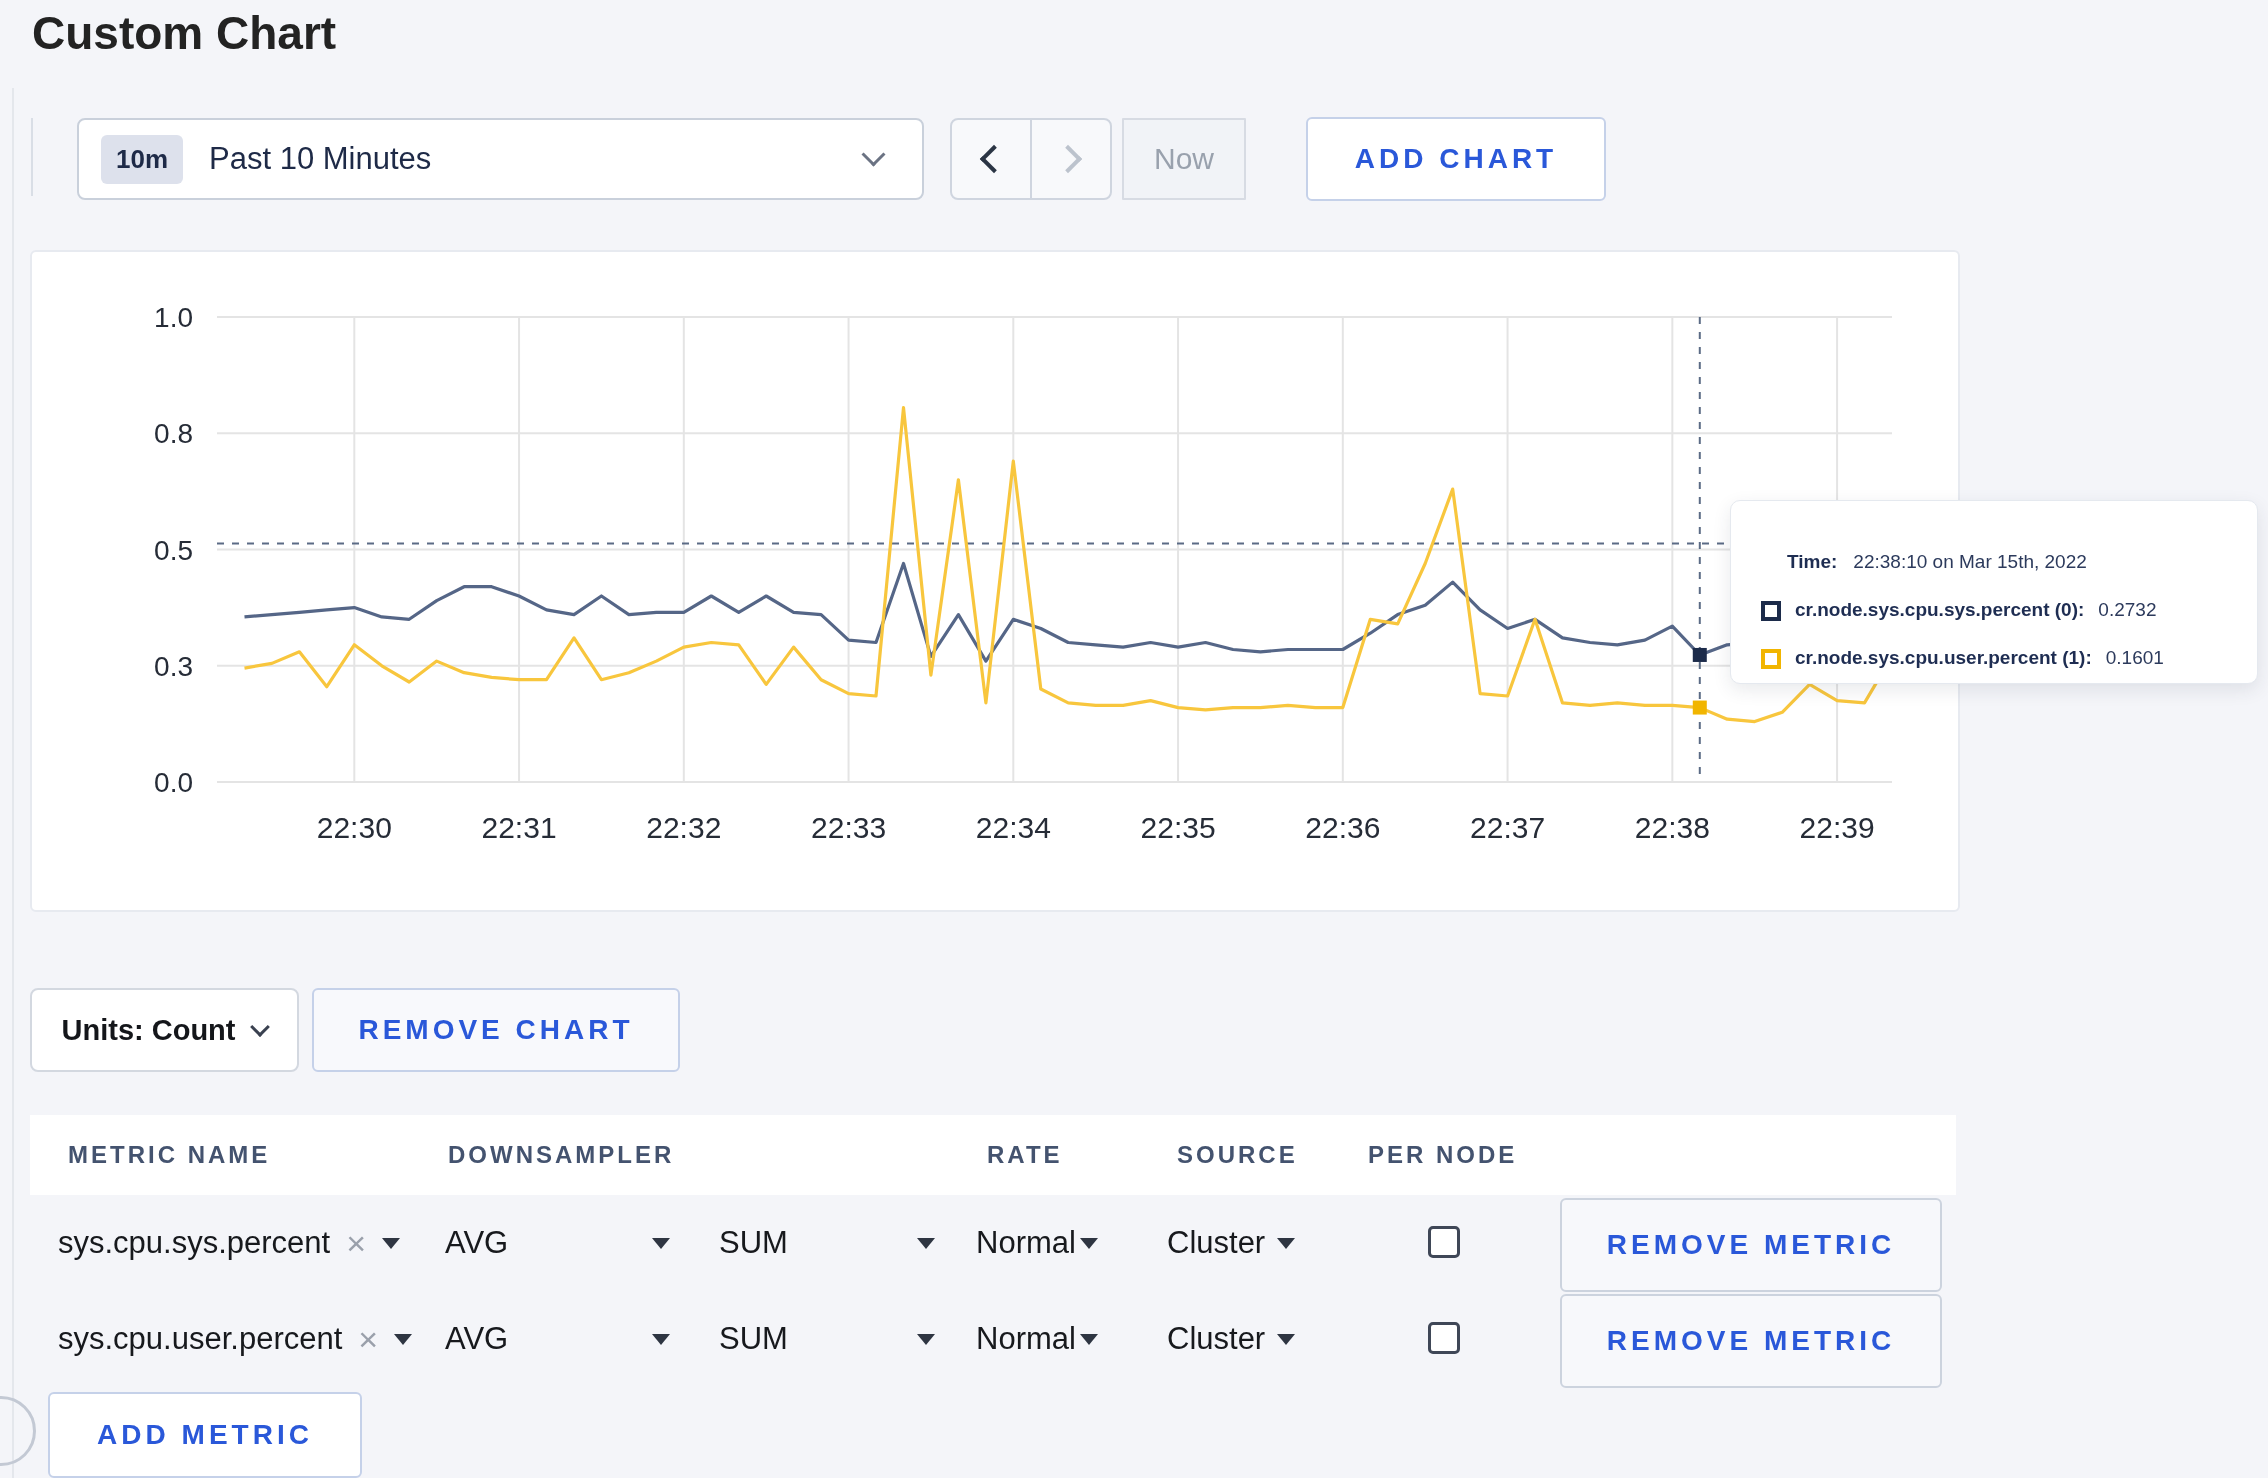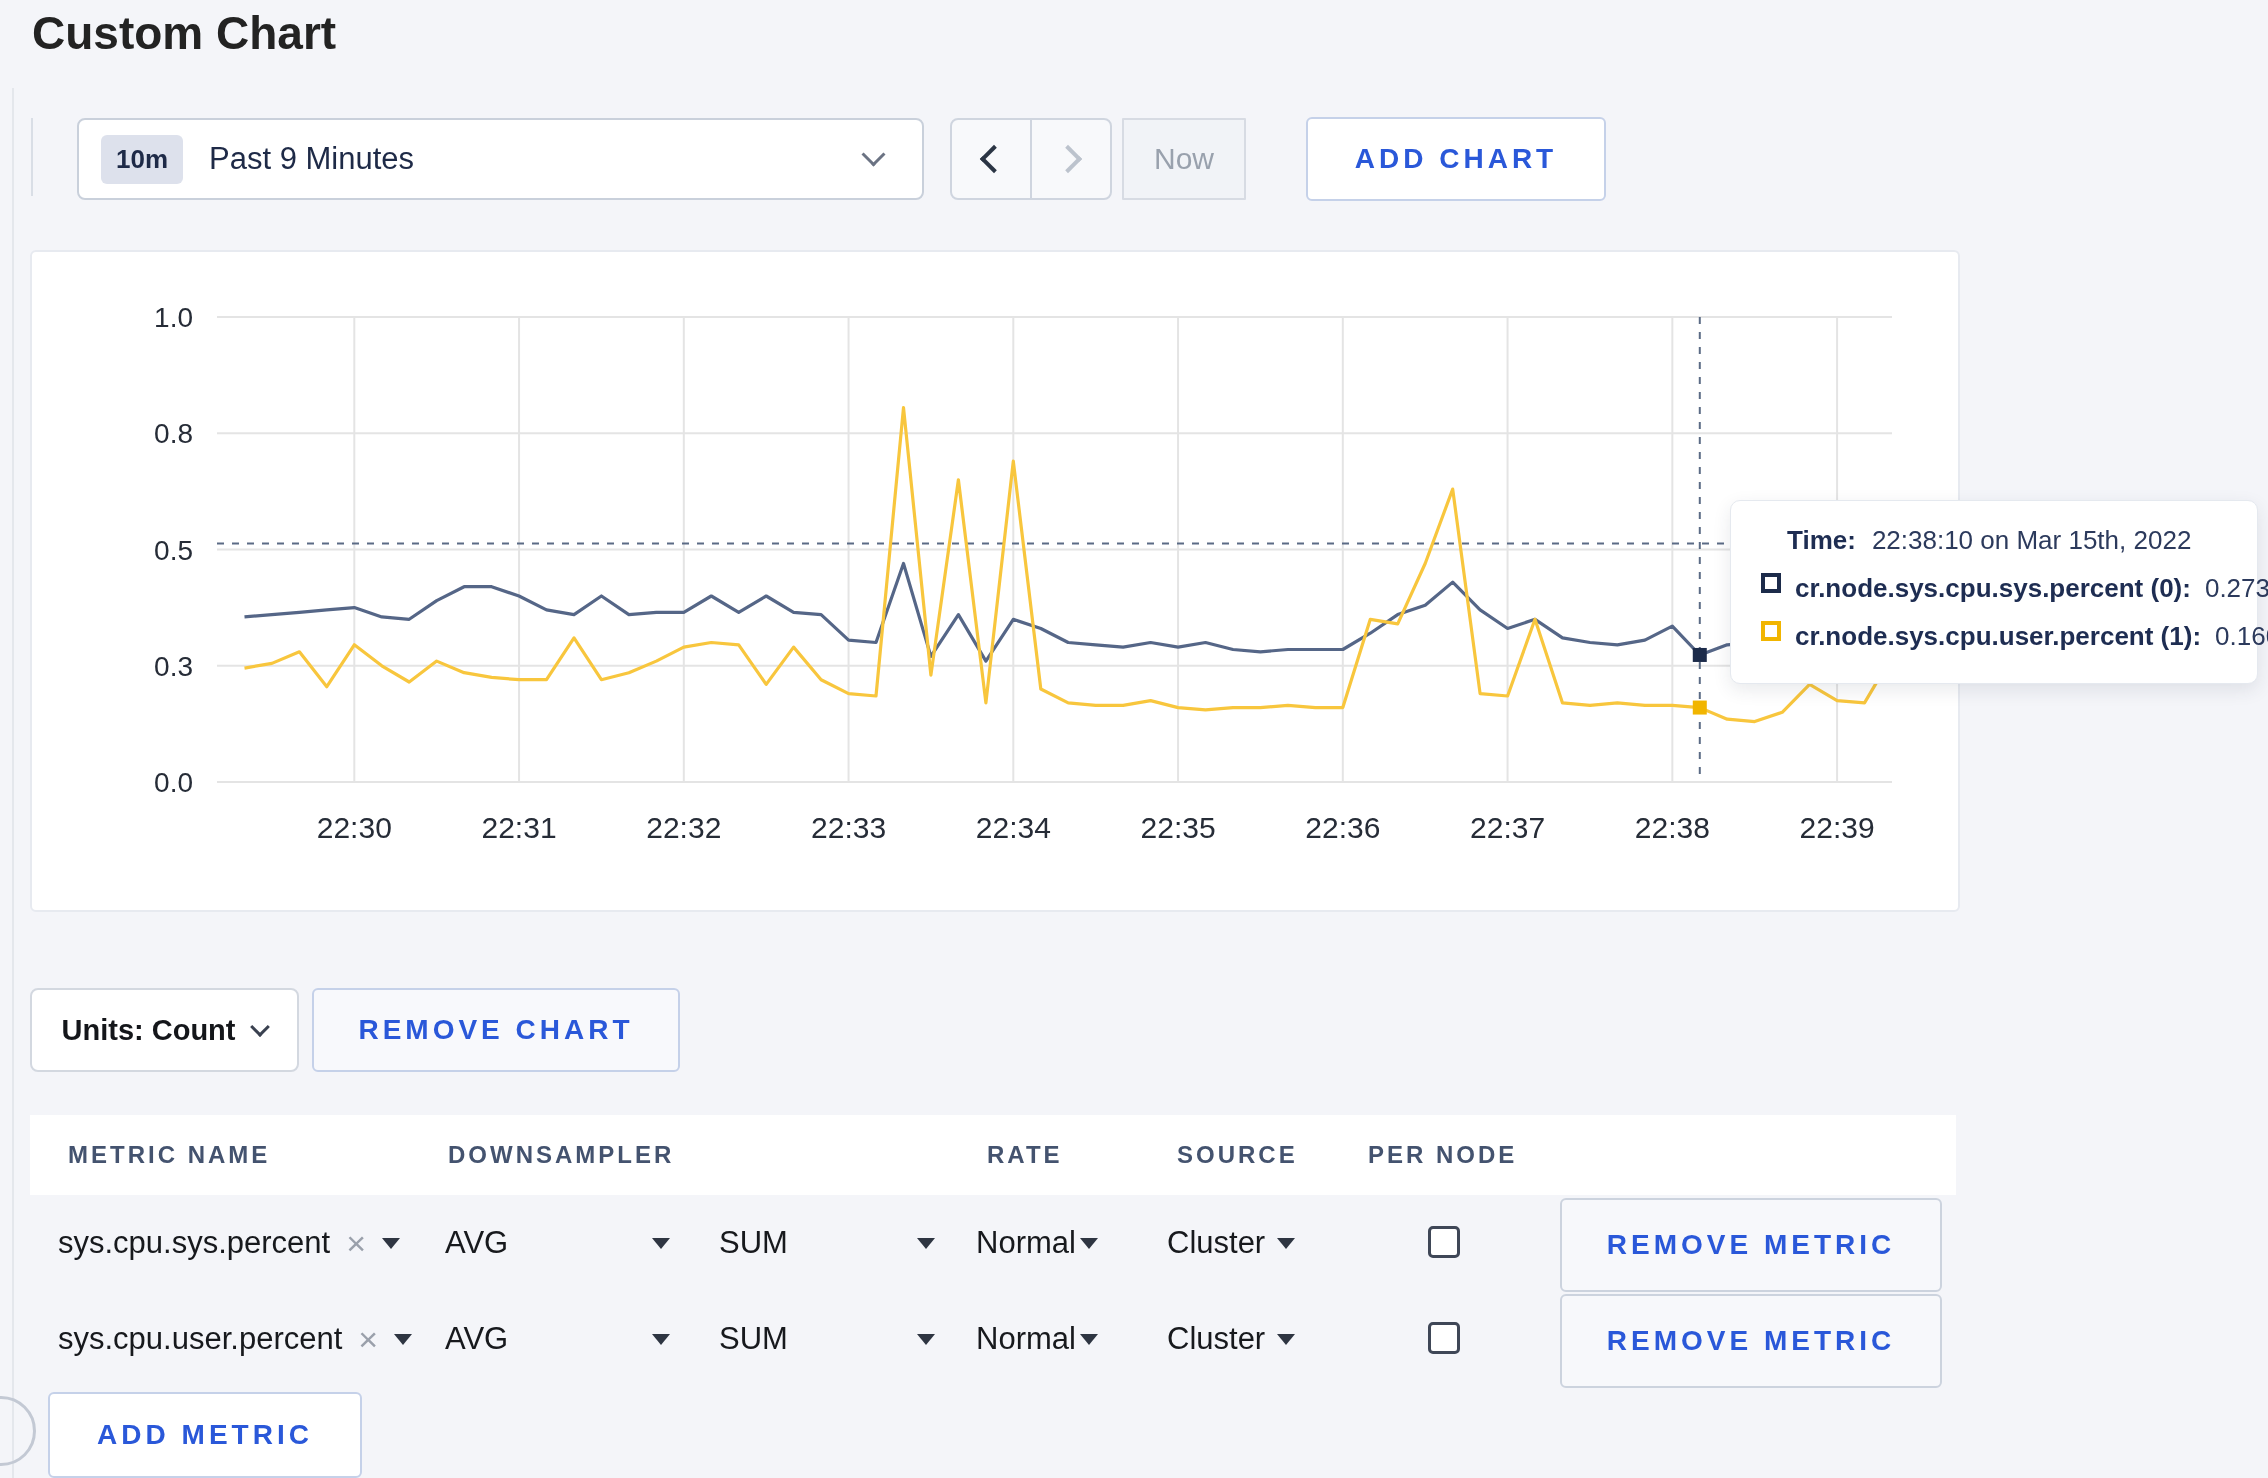--- a/index.html
+++ b/index.html
@@ -29,21 +29,21 @@
   .chev-right{display:inline-block;width:16px;height:16px;border-right:4px solid #bcc3cd;border-top:4px solid #bcc3cd;transform:rotate(45deg);margin-right:6px;}
   .now-btn{left:1122px;top:118px;width:120px;height:78px;border:2px solid #d7dbe3;border-radius:1px;background:#f1f3f7;color:#99a1ad;font-size:30px;display:flex;align-items:center;justify-content:center;}
   .btn-blue{border:2px solid #c5d1e9;border-radius:6px;background:#ffffff;color:#2a58d9;font-weight:700;letter-spacing:4px;font-size:28px;display:flex;align-items:center;justify-content:center;cursor:pointer;}
   .add-chart-btn{left:1306px;top:117px;width:296px;height:80px;}
   
   .chart-card{left:30px;top:250px;width:1926px;height:658px;background:#fff;border:2px solid #e7eaf0;border-radius:6px;}
   .chart-card svg{position:absolute;left:0;top:0;}
   
   .tooltip{left:1730px;top:500px;width:528px;height:184px;background:#fff;border:1px solid #e5e9ef;border-radius:10px;
     box-shadow:0 6px 18px rgba(40,50,70,.10);padding:24px 0 0 30px;box-sizing:border-box;z-index:5;}
-  .tt-row{display:flex;align-items:flex-start;height:48px;font-size:26px;color:#1e2d52;}
+  .tt-row{display:flex;align-items:flex-end;height:48px;font-size:19px;color:#1e2d52;}
   .tt-time-label{font-weight:700;margin-left:26px;margin-right:16px;}
   .tt-swatch{width:20px;height:20px;border:4px solid;box-sizing:border-box;margin-right:14px;background:#fff;flex:none;}
   .tt-metric{font-weight:700;margin-right:14px;white-space:nowrap;}
   .tt-value{color:#2c3a5c;}
   
   .units-btn{left:30px;top:988px;width:265px;height:80px;background:#fff;border:2px solid #d3d8e0;border-radius:8px;display:flex;align-items:center;justify-content:center;cursor:pointer;}
   .units-btn .label{font-size:29px;font-weight:700;color:#14161a;margin-right:18px;}
   .units-btn .chev{width:11px;height:11px;border-right:3px solid #3a4150;border-bottom:3px solid #3a4150;margin-top:-6px;}
   .remove-chart-btn{left:312px;top:988px;width:364px;height:80px;background:#f8f9fc;}
   
@@ -66,21 +66,21 @@
 </head>
 <body>
 
 <div class="abs page-title">Custom Chart</div>
 <div class="abs left-rule"></div>
 <div class="abs ctrl-rule"></div>
 <div class="abs cut-circle"></div>
 
 <div class="abs time-select">
   <span class="time-badge">10m</span>
-  <span class="time-label">Past 9 Minutes</span>
+  <span class="time-label">Past 10 Minutes</span>
   <span class="chev"></span>
 </div>
 <div class="abs arrow-group">
   <div class="arrow-cell">
       <span class="chev-left"></span>
     </div>
   <div class="arrow-cell">
       <span class="chev-right"></span>
     </div>
 </div>

